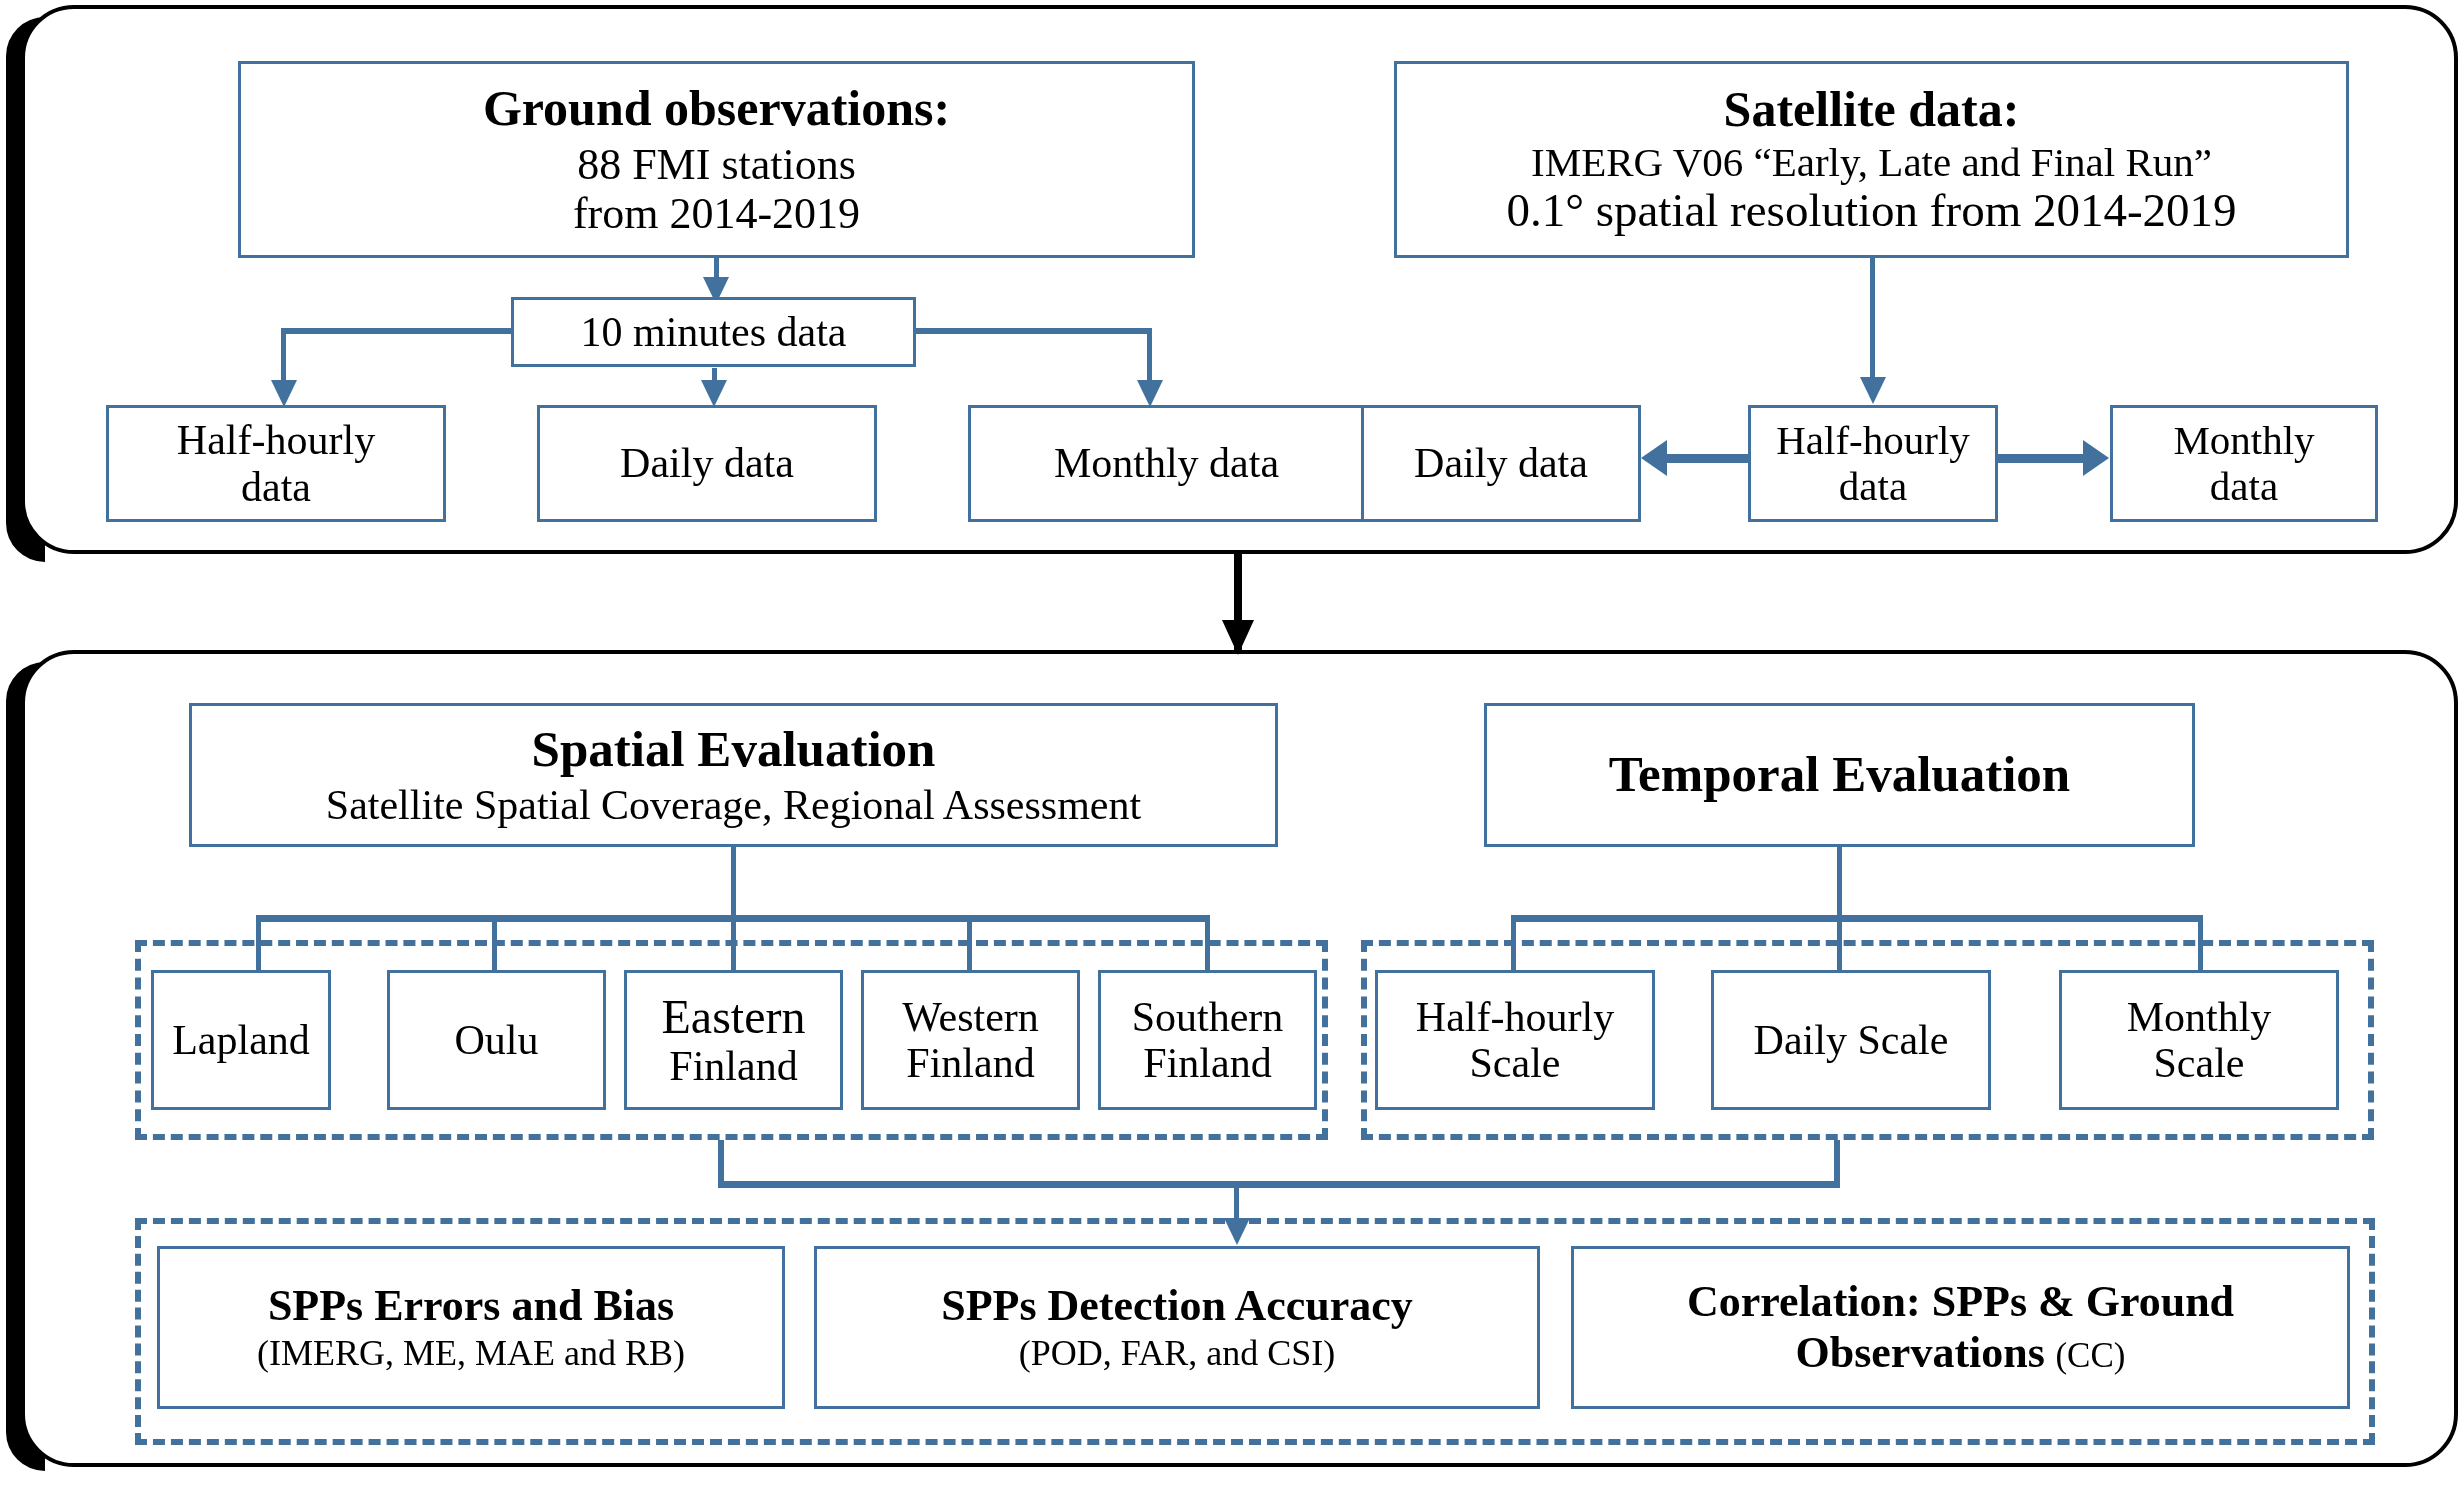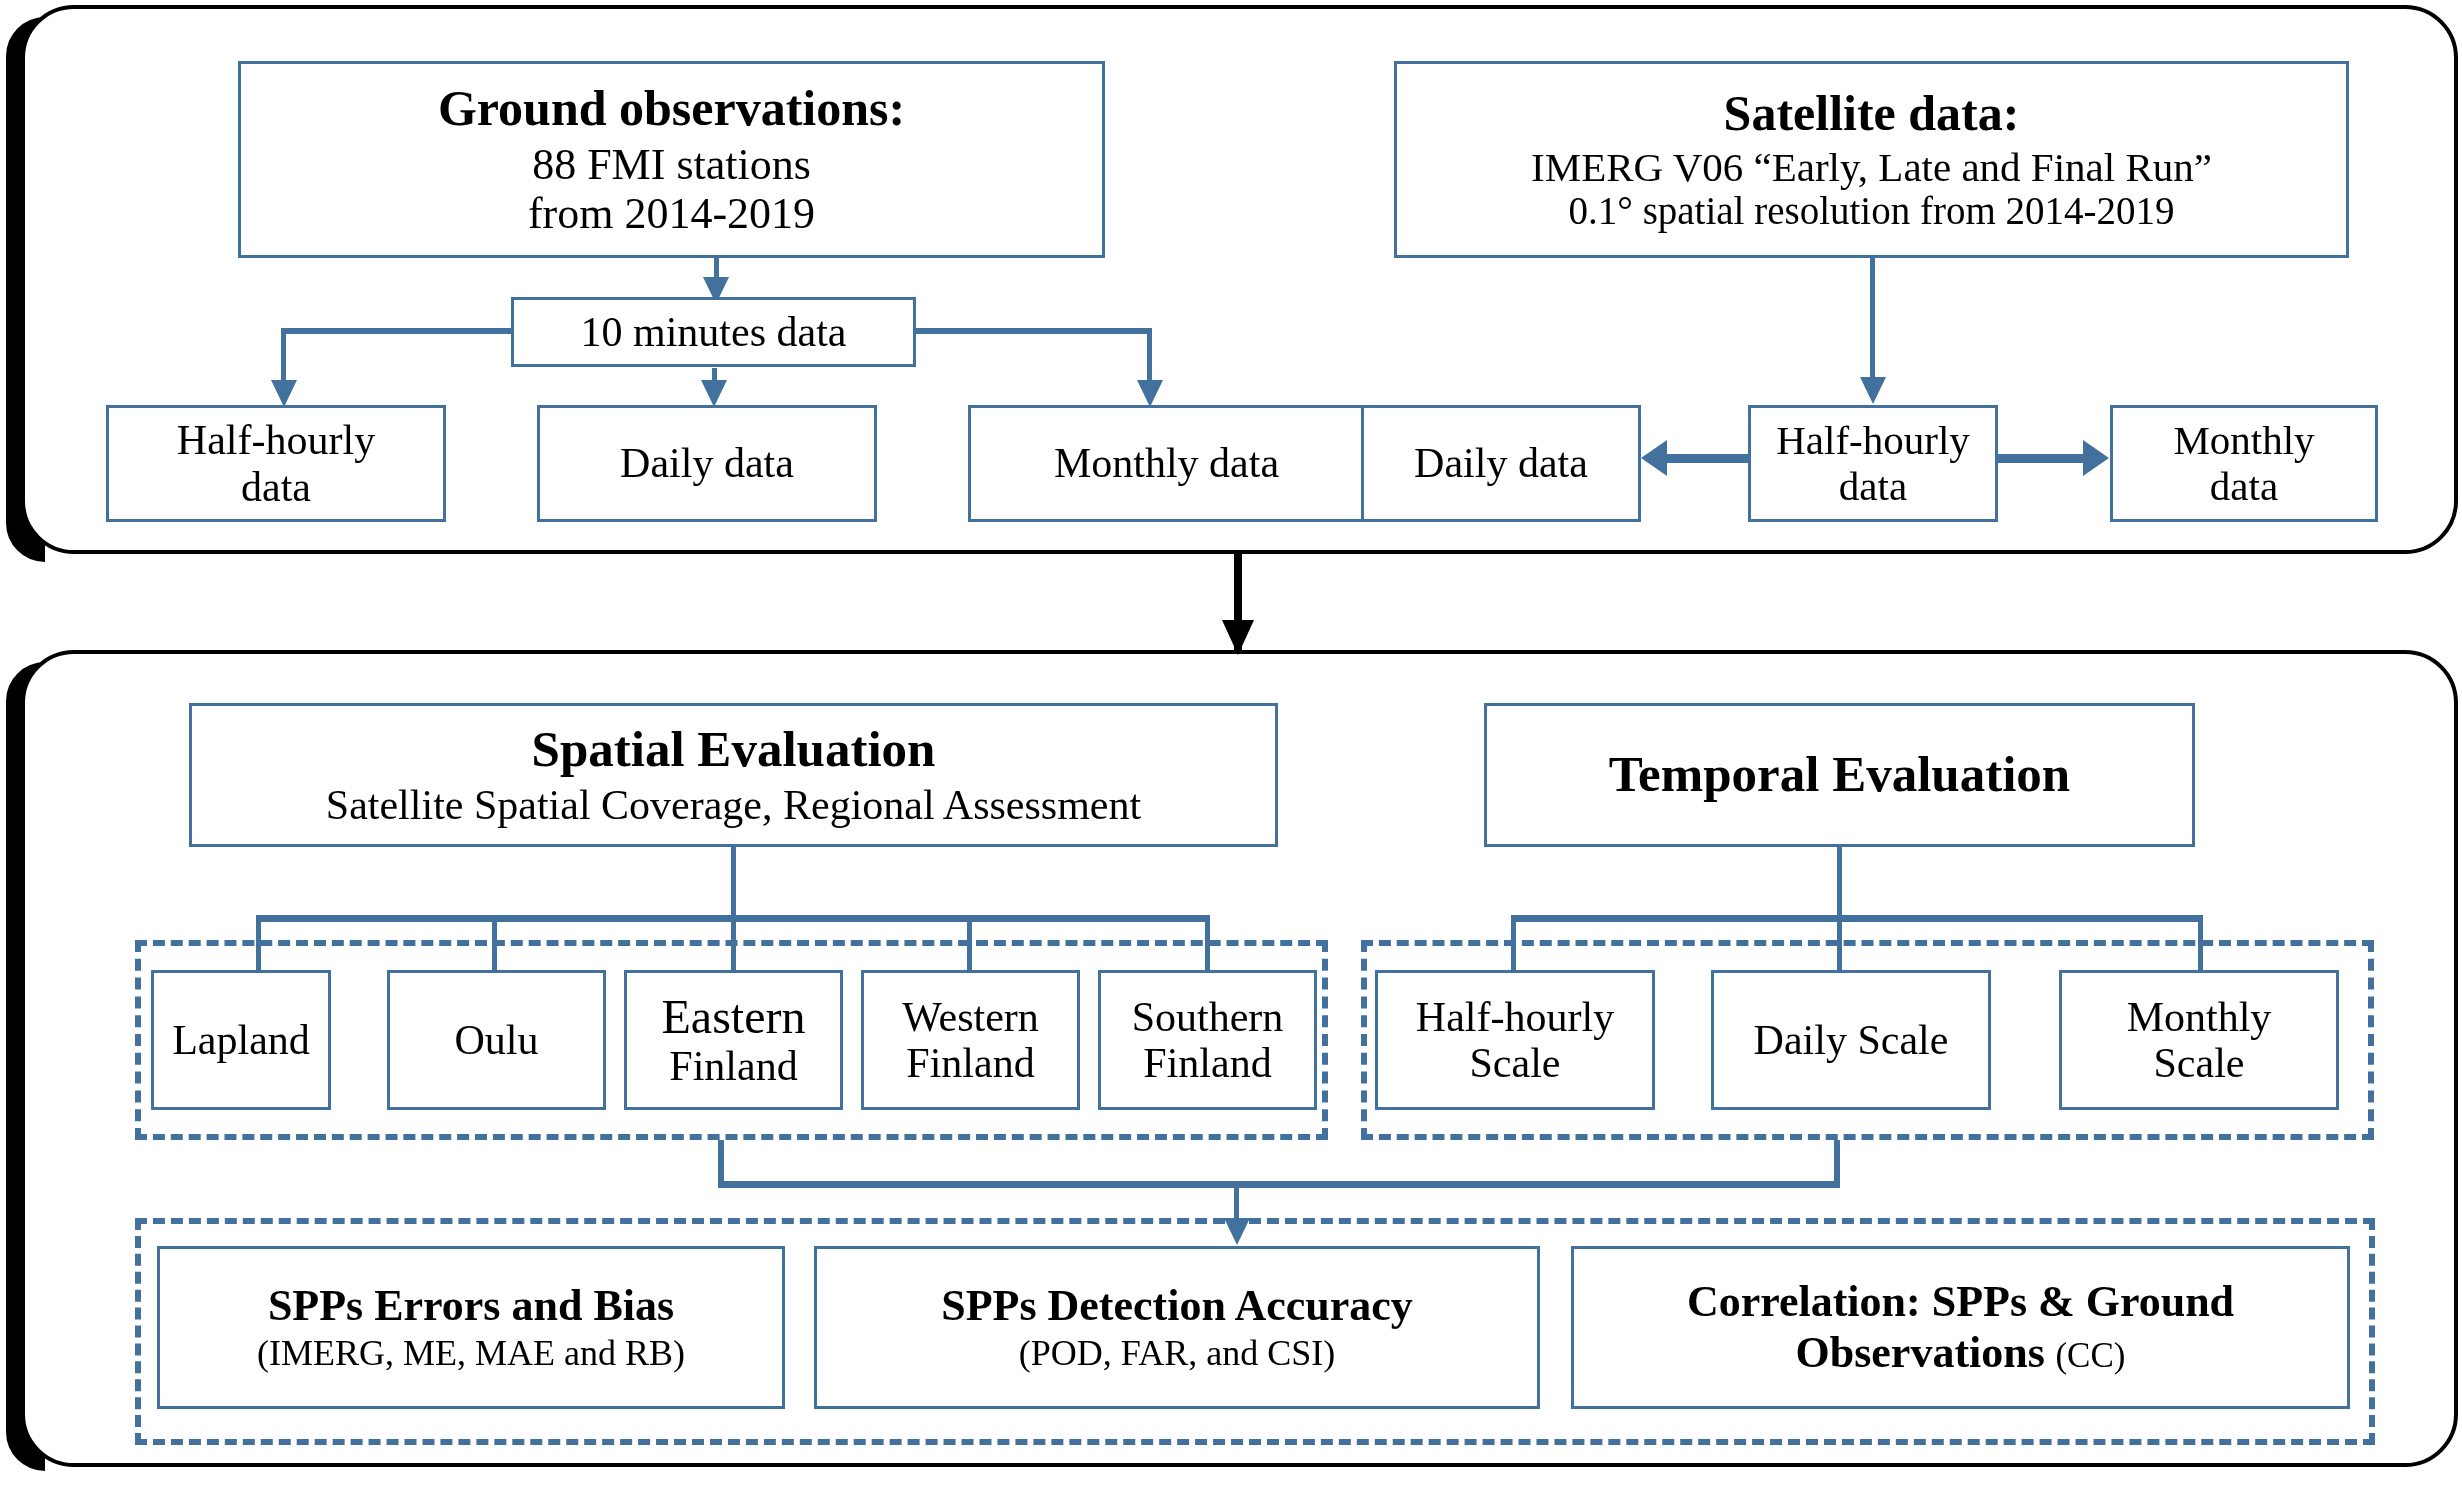--- a/index.html
+++ b/index.html
@@ -76,30 +76,30 @@
        border-left:26px solid #41719c;}
 </style>
 </head>
 <body>
 
 <div id="page">
 
   <div class="panel-shadow" style="left:6px;top:16.6px;width:39px;height:545px;"></div>
   <div class="panel" style="left:21px;top:4.5px;width:2437px;height:549px;"></div>
 
-  <div class="bx" style="left:238px;top:61px;width:867px;height:197px;">
+  <div class="bx" style="left:238px;top:61px;width:957px;height:197px;">
     <div class="t1" style="font-size:50px;margin-bottom:6px;">Ground observations:</div>
     <div class="t2" style="font-size:44px;">88 FMI stations</div>
     <div class="t2" style="font-size:44px;">from 2014-2019</div>
   </div>
 
   <div class="bx" style="left:1394px;top:61px;width:955px;height:197px;">
     <div class="t1" style="font-size:50px;margin-bottom:4.5px;">Satellite data:</div>
     <div class="t2" style="font-size:41px;">IMERG V06 “Early, Late and Final Run”</div>
-    <div class="t2" style="font-size:39px;">0.1° spatial resolution from 2014-2019</div>
+    <div class="t2" style="font-size:47px;">0.1° spatial resolution from 2014-2019</div>
   </div>
 
   <div class="ln" style="left:714px;top:257px;width:4.5px;height:42px;"></div>
   <div class="arw" style="left:703px;top:277px;"></div>
 
   <div class="bx" style="left:511px;top:297px;width:405px;height:70px;">
     <div class="t2" style="font-size:42px;">10 minutes data</div>
   </div>
 
   <div class="ln" style="left:281px;top:328px;width:871px;height:6px;"></div>

